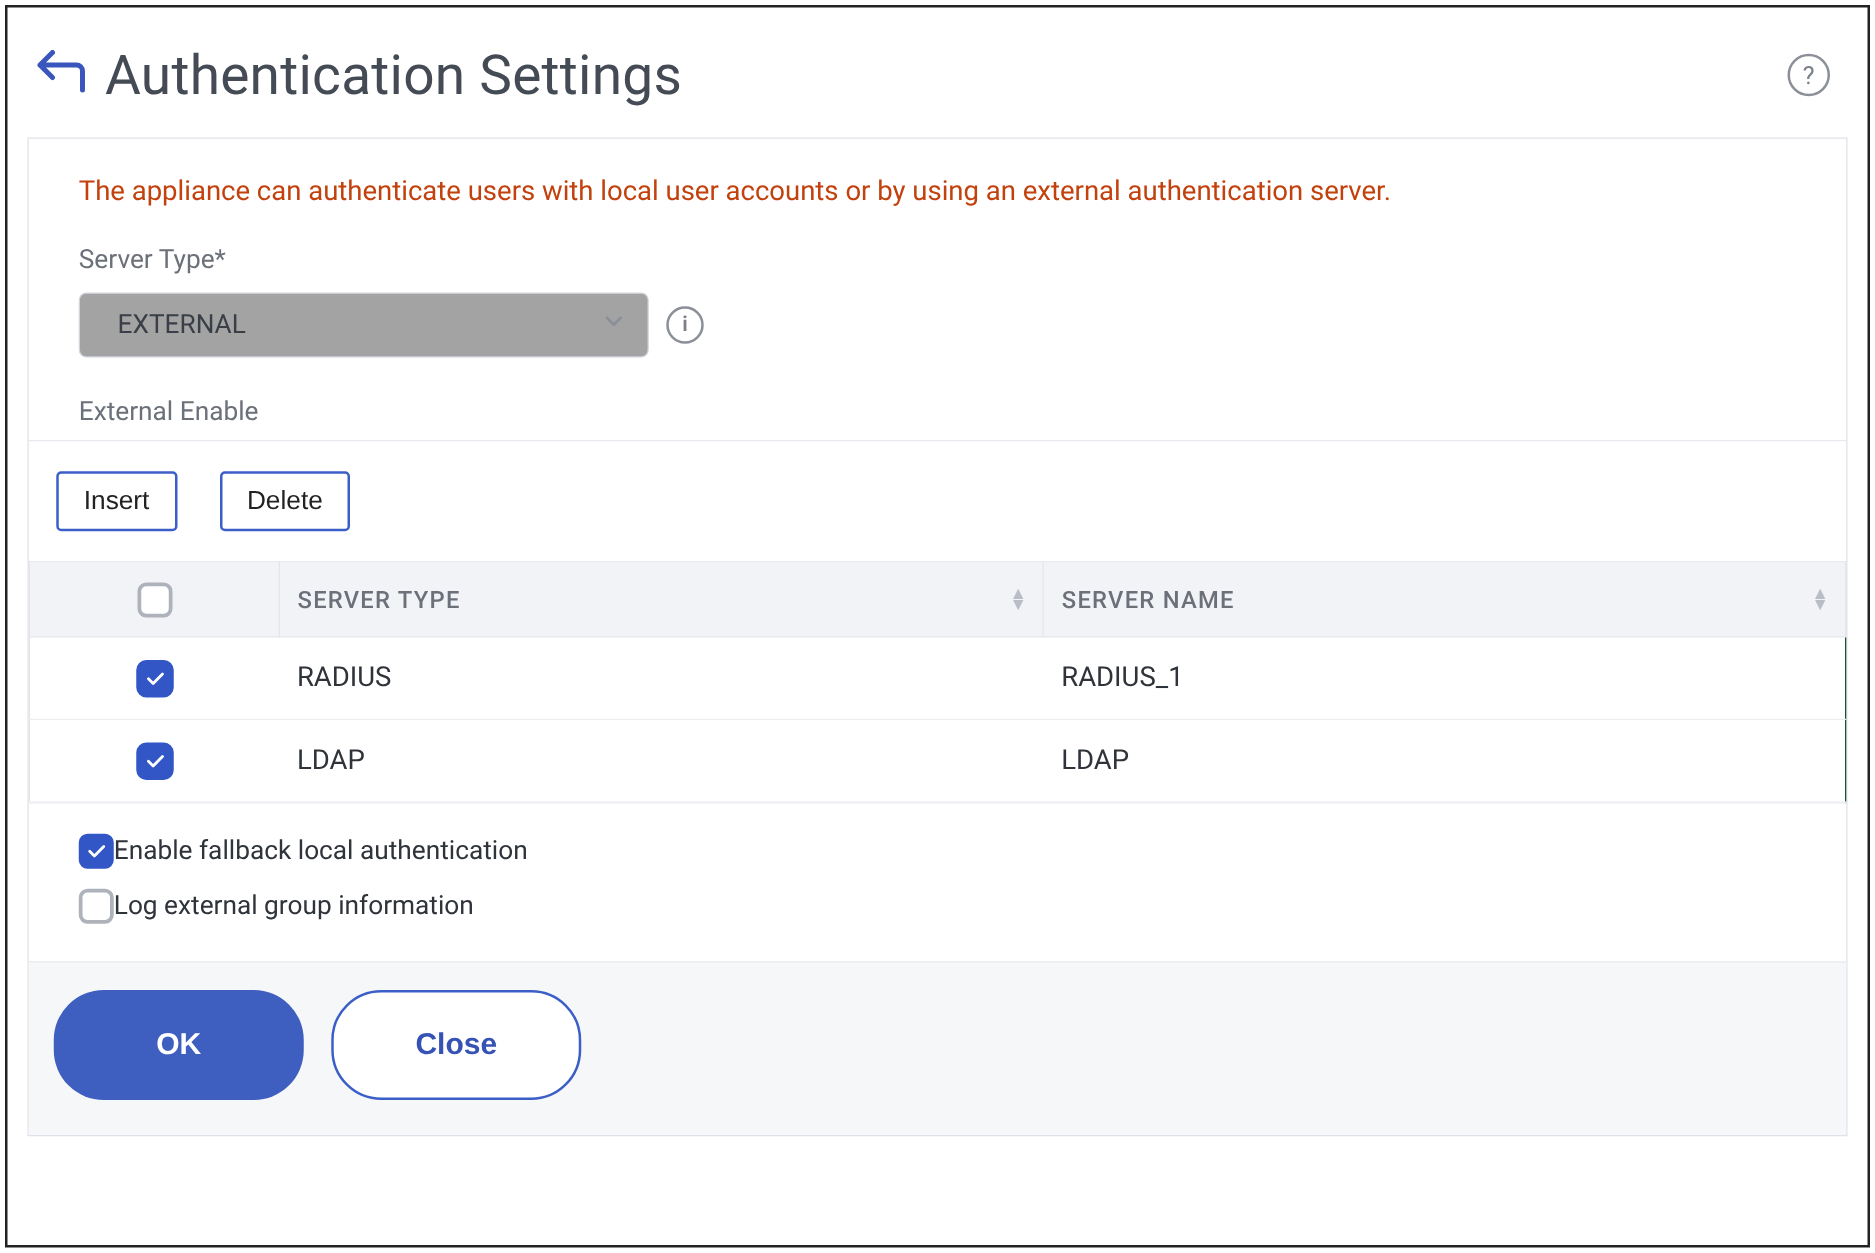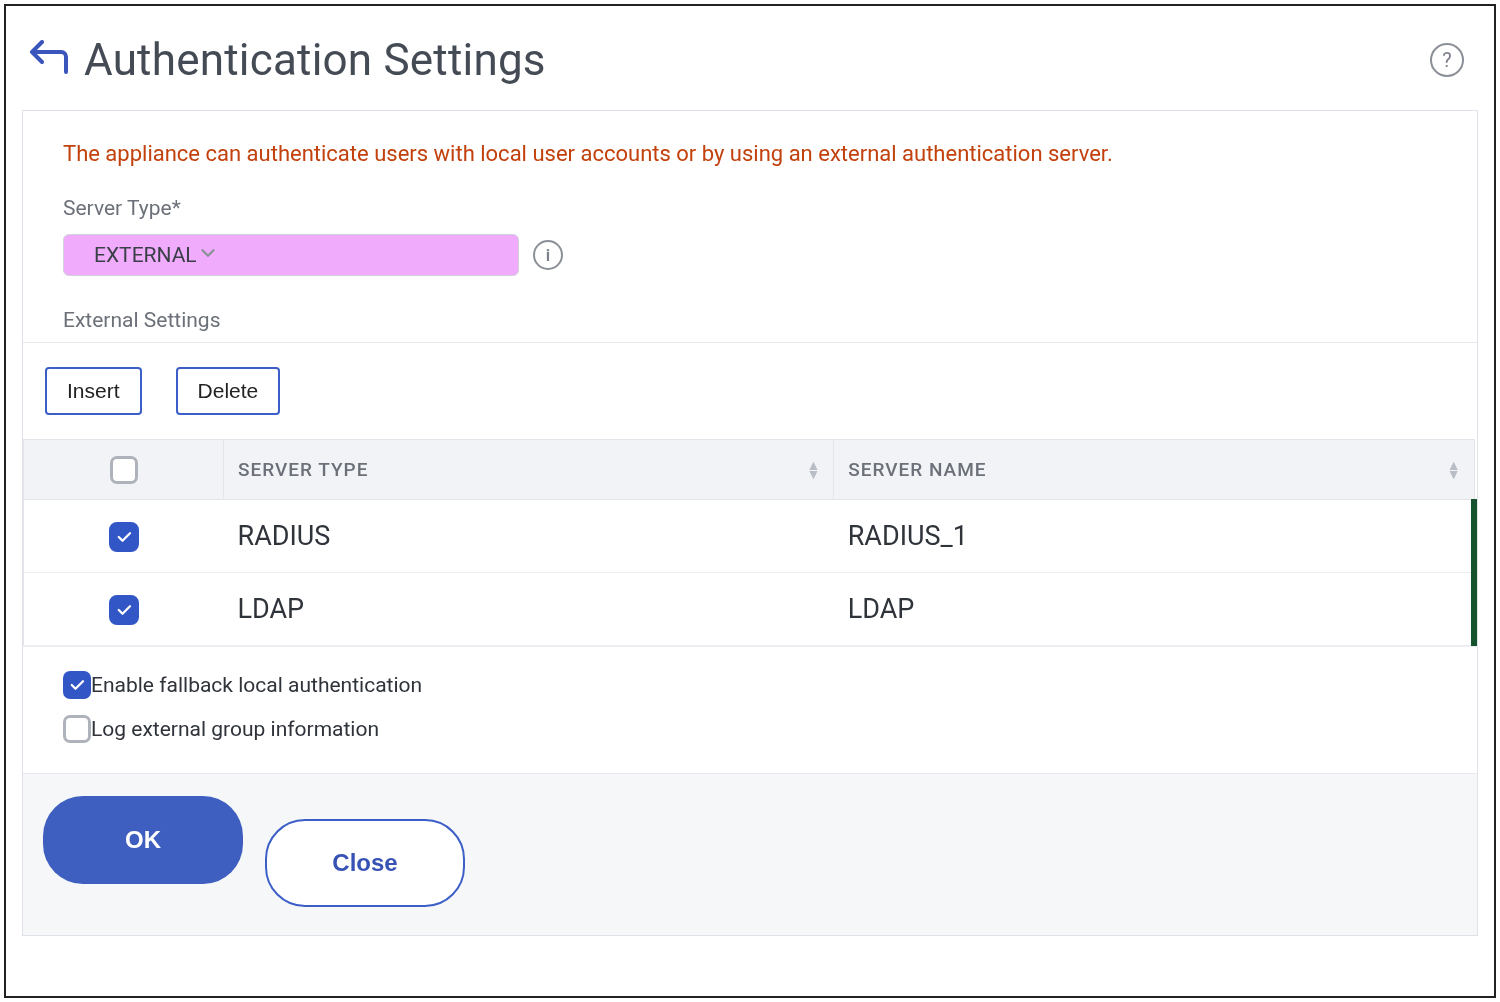--- a/index.html
+++ b/index.html
@@ -61,30 +61,30 @@
       margin-bottom: 14px;
     }
     .select-row {
       display: flex;
       align-items: center;
       gap: 14px;
       margin-bottom: 32px;
     }
     .select {
       width: 456px;
-      height: 42px;
+      height: 52px;
       border: 1px solid #cfd3db;
       border-radius: 6px;
       display: flex;
       align-items: center;
-      justify-content: flex-start;
+      justify-content: space-between;
       padding: 0 16px 0 30px;
       font-size: 21px;
       color: #3a3f47;
-      background: #f0abfc;
+      background: #a3a3a3;
     }
     .chevron-down { color: #8a8f98; }
     .info-icon {
       width: 30px; height: 30px;
       border: 2px solid #8b8f97;
       border-radius: 50%;
       display: flex; align-items: center; justify-content: center;
       color: #7b808a;
       font-size: 17px; font-weight: 600;
     }
@@ -128,27 +128,27 @@
       width: 200px;
       text-align: center;
       padding: 14px;
     }
     .sort-arrows {
       position: absolute;
       right: 12px; top: 50%; transform: translateY(-50%);
       color: #b9bdc6; font-size: 14px; line-height: 9px;
     }
     .table td {
-      font-size: 27px;
+      font-size: 22px;
       color: #2f333a;
       padding: 20px 14px;
       border-bottom: 1px solid #edeef2;
     }
     .table tbody tr td:first-child { border-left: 1px solid #e3e5ea; }
-    .table tbody tr td:last-child { border-right: 6px solid #14532d; }
+    .table tbody tr td:last-child { border-right: 1px solid #14532d; }
     .checkbox {
       width: 28px; height: 28px;
       border: 3px solid #aeb2ba;
       border-radius: 7px;
       display: inline-flex;
       align-items: center; justify-content: center;
       vertical-align: middle;
       background: #fff;
     }
     .checkbox.checked {
@@ -186,21 +186,20 @@
     }
     .pill.primary {
       background: #3f5fc0;
       color: #fff;
       border: none;
     }
     .pill.secondary {
       background: #fff;
       color: #3752b5;
       border: 2px solid #3b5fc7;
-      margin-top: 23px;
     }
   </style>
 </head>
 <body>
 
 <div class="window">
   <div class="header">
     <div class="header-left">
       <span class="back-icon">
         <svg width="44" height="40" viewBox="0 0 44 40" fill="none">
@@ -220,21 +219,21 @@
         <div class="select">
           <span>EXTERNAL</span>
           <span class="chevron-down">
             <svg width="22" height="22" viewBox="0 0 24 24">
                 <path d="M6 9l6 6 6-6" stroke="#8a8f98" stroke-width="2.4" fill="none" stroke-linecap="round" stroke-linejoin="round"></path>
               </svg>
           </span>
         </div>
         <span class="info-icon">i</span>
       </div>
-      <div class="section-label">External Settings</div>
+      <div class="section-label">External Enable</div>
     </div>
 
     <div class="toolbar">
       <button class="btn-outline">Insert</button>
       <button class="btn-outline">Delete</button>
     </div>
 
     <table class="table">
       <thead>
         <tr>

